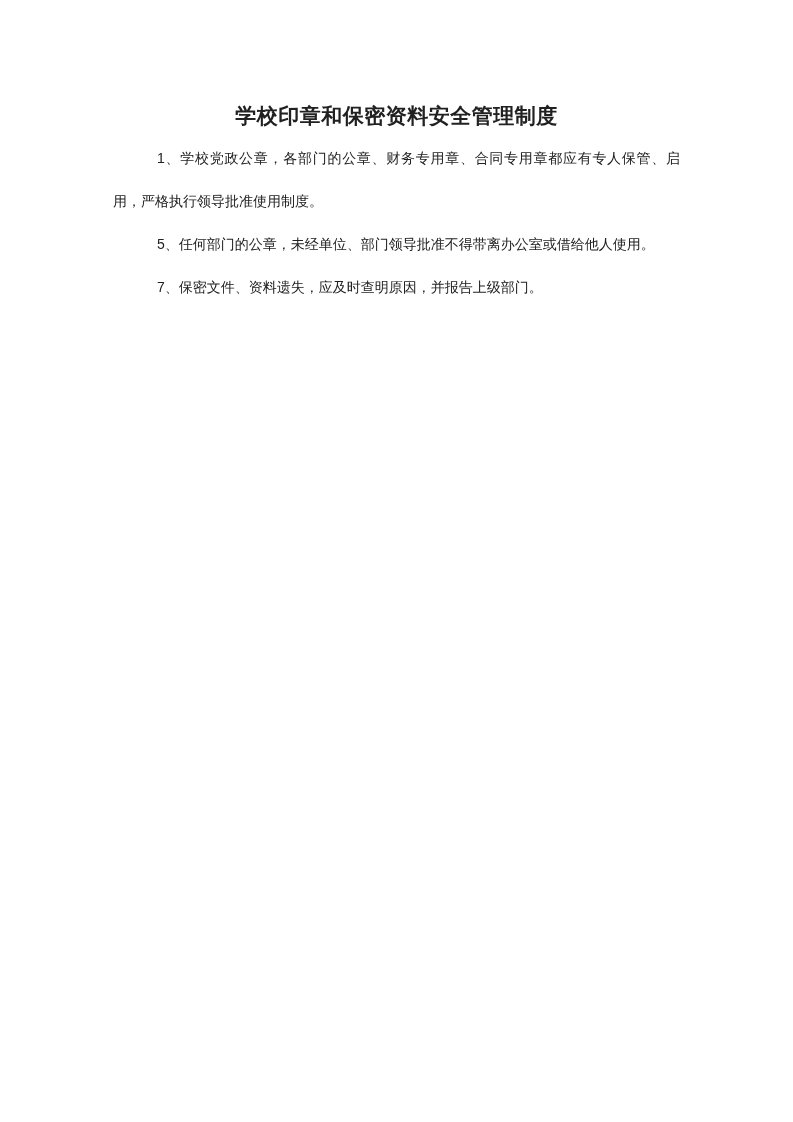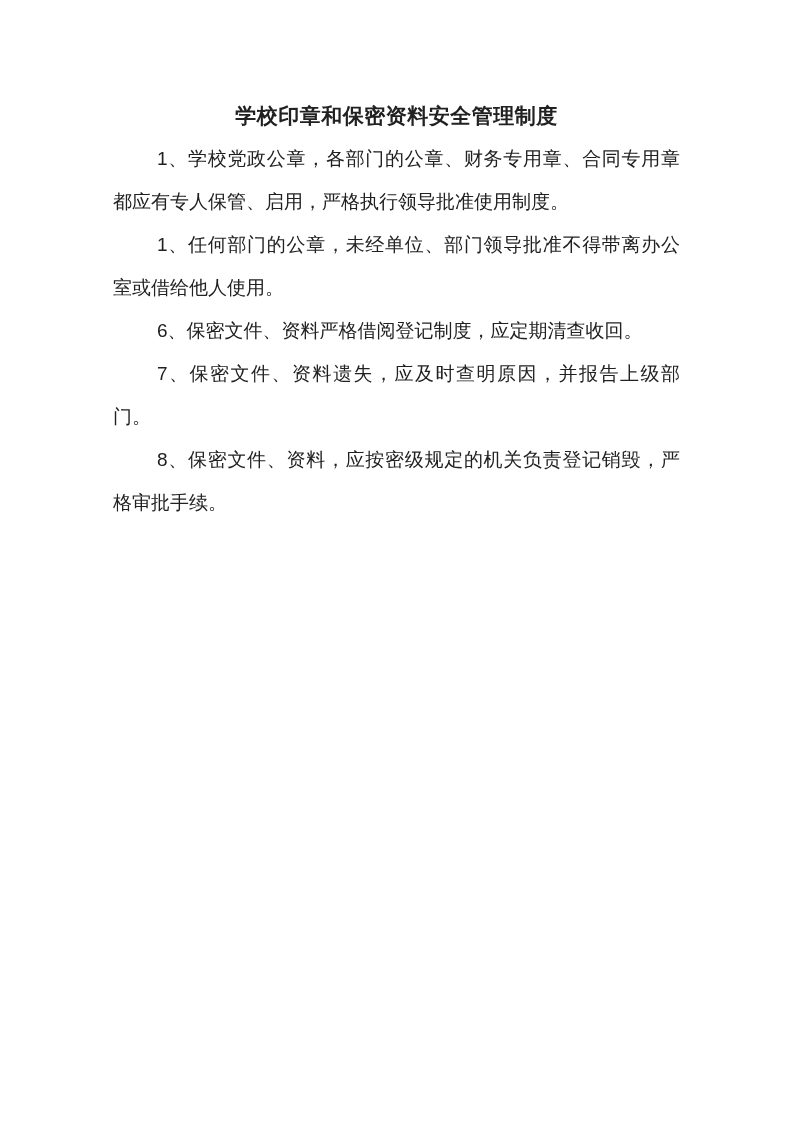--- a/index.html
+++ b/index.html
@@ -22,40 +22,38 @@
   .doc-title {
     margin: 0;
     font-size: 21px;
     font-weight: bold;
     line-height: 43px;
     text-align: center;
     letter-spacing: 0.5px;
   }
   .doc-para {
     margin: 0;
-    font-size: 19px;
+    font-size: 14px;
     font-weight: 400;
     line-height: 43px;
     text-align: justify;
     text-justify: inter-ideograph;
     text-indent: 44px;
     word-break: break-all;
   }
 </style>
 </head>
 <body>
 
 <div class="page">
   <h1 class="doc-title">学校印章和保密资料安全管理制度</h1>
 
   <p class="doc-para">1、学校党政公章，各部门的公章、财务专用章、合同专用章都应有专人保管、启用，严格执行领导批准使用制度。</p>
 
-  <p class="doc-para">1、任何部门的公章，未经单位、部门领导批准不得带离办公室或借给他人使用。</p>
+  <p class="doc-para">5、任何部门的公章，未经单位、部门领导批准不得带离办公室或借给他人使用。</p>
 
 
 
 
-  <p class="doc-para">6、保密文件、资料严格借阅登记制度，应定期清查收回。</p>
 
   <p class="doc-para">7、保密文件、资料遗失，应及时查明原因，并报告上级部门。</p>
 
-  <p class="doc-para">8、保密文件、资料，应按密级规定的机关负责登记销毁，严格审批手续。</p>
 </div>
 
 </body></html>

